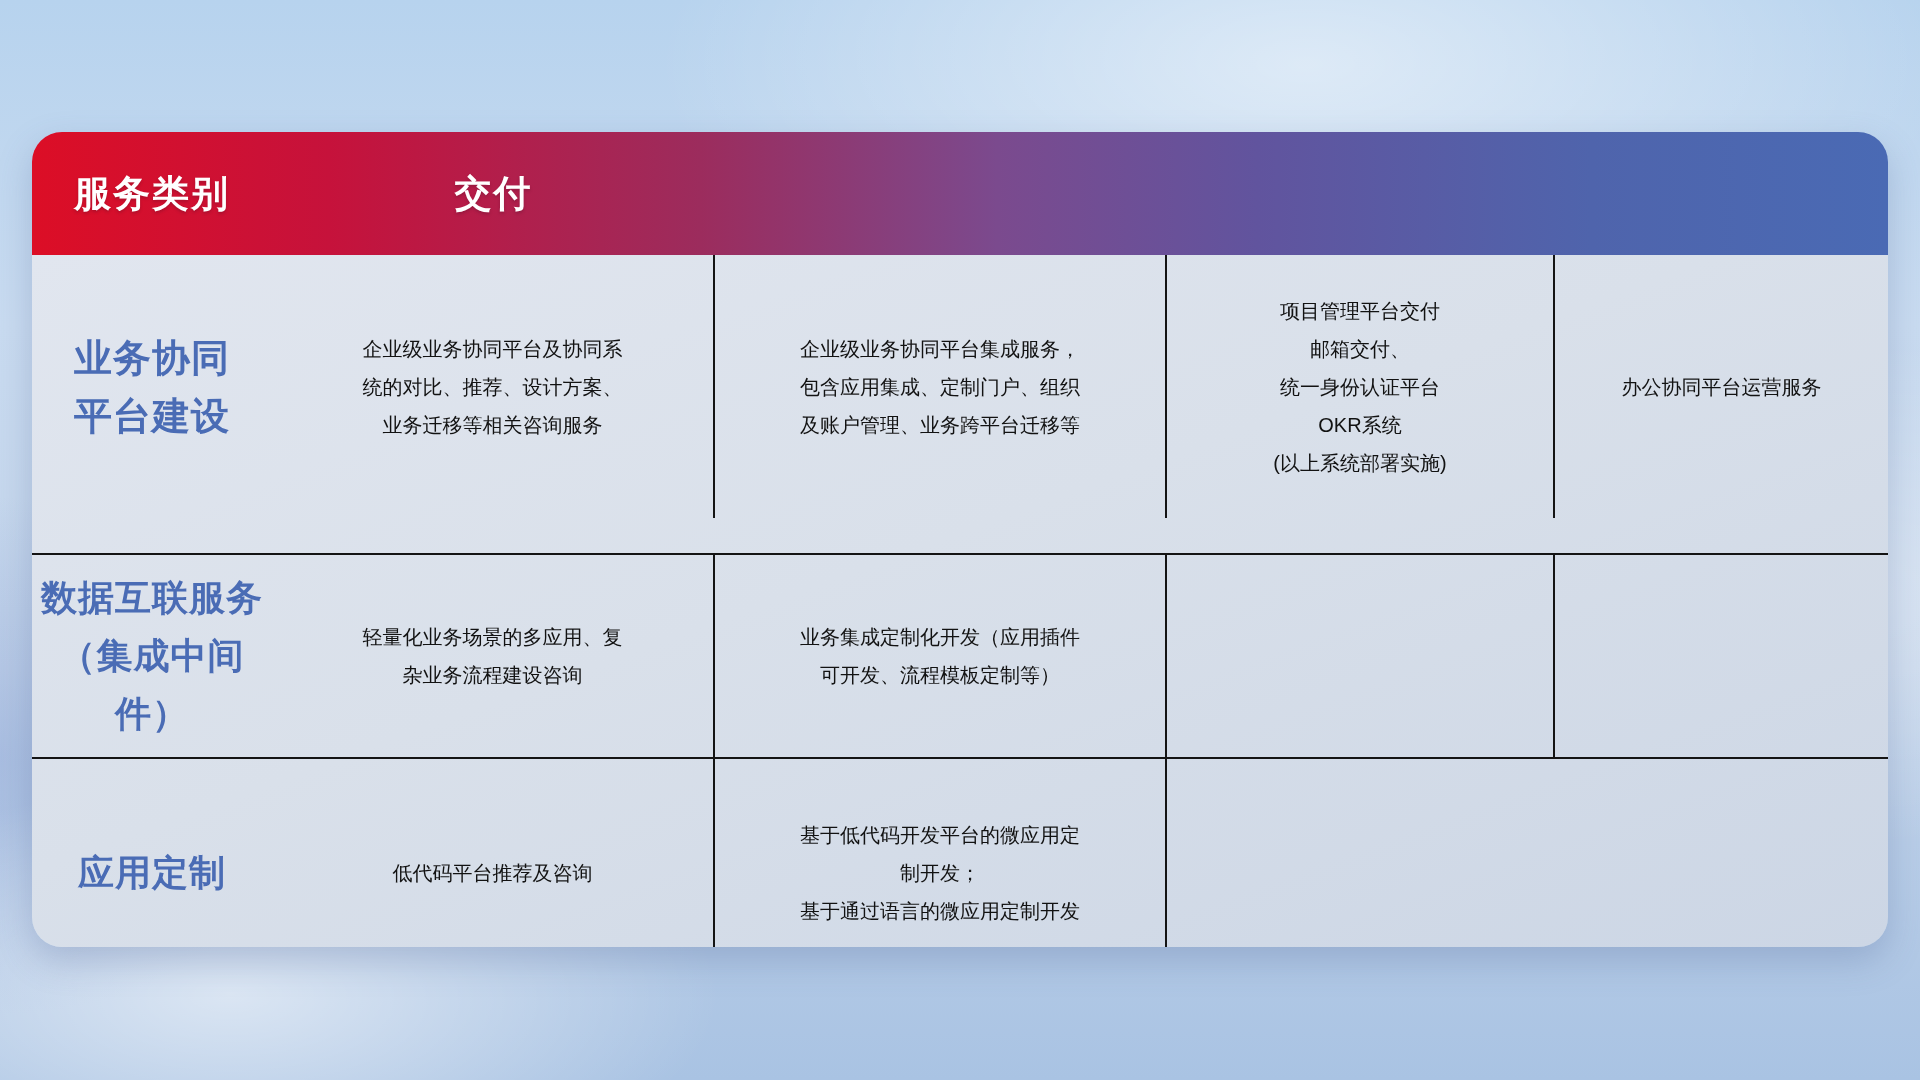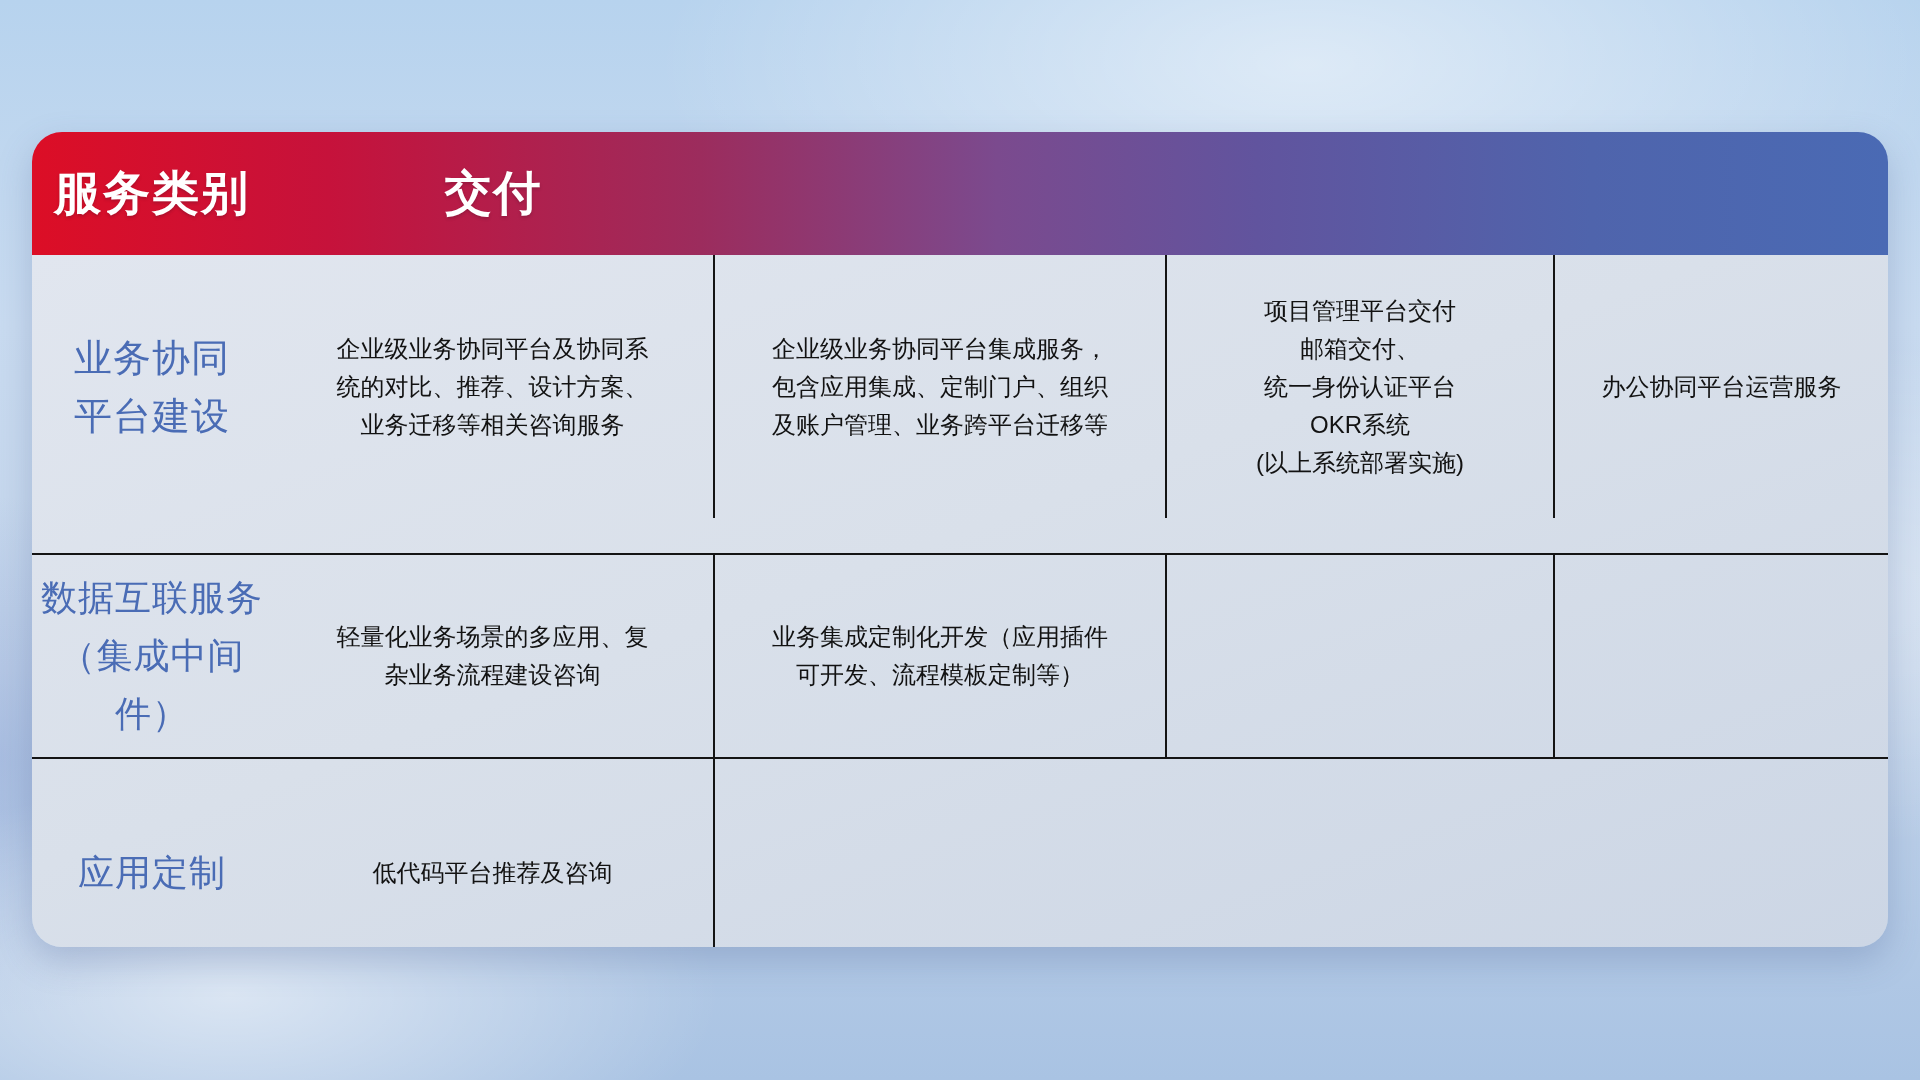--- a/index.html
+++ b/index.html
@@ -29,43 +29,43 @@
     background: linear-gradient(90deg,
       #dc0e26 0%, #c6123b 16%, #9c2c5d 36%, #7b4a8e 52%,
       #635networking 0;
       #61549e 66%, #4f64ac 84%, #4a6ab4 100%);
     background: linear-gradient(90deg,
       #dc0e26 0%, #c6123b 16%, #9c2c5d 36%, #7b4a8e 52%,
       #61549e 66%, #4f64ac 84%, #4a6ab4 100%);
   }
   .th {
     display: flex; align-items: center; justify-content: center;
-    color: #ffffff; font-size: 47px; font-weight: bold;
+    color: #ffffff; font-size: 37px; font-weight: bold;
     letter-spacing: 2px;
     text-shadow: 0 2px 3px rgba(60,20,40,0.25);
   }
   .tbody {
     height: 692px;
     border-radius: 0 0 30px 30px;
     background: linear-gradient(160deg, #e1e6ef 0%, #d9e0ea 45%, #ccd6e5 100%);
     overflow: hidden;
   }
   .trow { }
   .trow.r1 { height: 263px; }
   .trow.r2 { height: 202px; border-top: 2px solid #141414; margin-top: 35px; }
   .trow.r3 { height: 227px; border-top: 2px solid #141414; }
   .cell {
     display: flex; align-items: center; justify-content: center;
     text-align: center; white-space: pre-line;
-    color: #121212; font-size: 24px; line-height: 38px;
+    color: #121212; font-size: 20px; line-height: 38px;
     padding: 8px 4px; box-sizing: border-box;
   }
   .cell.div-right { border-right: 2px solid #141414; }
   .cell.cat {
-    color: #4a6cb5; font-weight: normal;
+    color: #4a6cb5; font-weight: bold;
     font-size: 36px; line-height: 58px; letter-spacing: 1px;
     padding: 0;
   }
   .trow.r1 .cell.cat { font-size: 38px; }
 </style>
 </head>
 <body>
 
 <div class="slide-table">
 
@@ -100,17 +100,20 @@
 杂业务流程建设咨询</div>
       <div class="cell div-right">业务集成定制化开发（应用插件
 可开发、流程模板定制等）</div>
       <div class="cell div-right"></div>
       <div class="cell"></div>
     </div>
 
     <div class="trow r3 grid-cols">
       <div class="cell cat">应用定制</div>
       <div class="cell div-right">低代码平台推荐及咨询</div>
+      <div class="cell div-right">基于低代码开发平台的微应用定
+制开发；
+基于通过语言的微应用定制开发</div>
       <div class="cell"></div>
     </div>
 
   </div>
 </div>
 
 </body></html>

